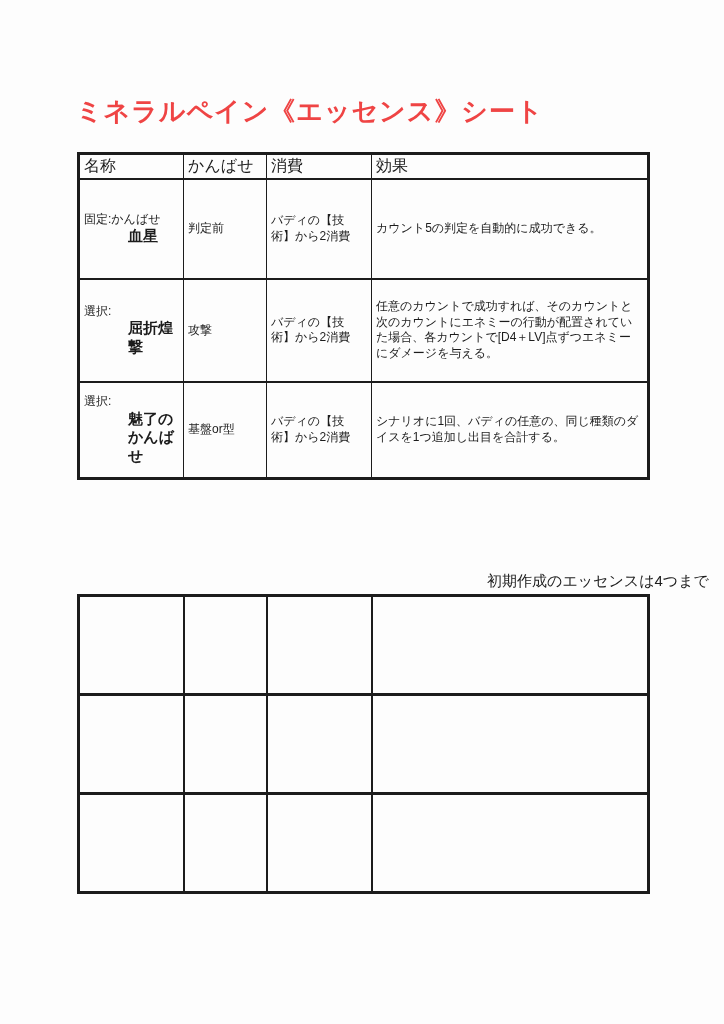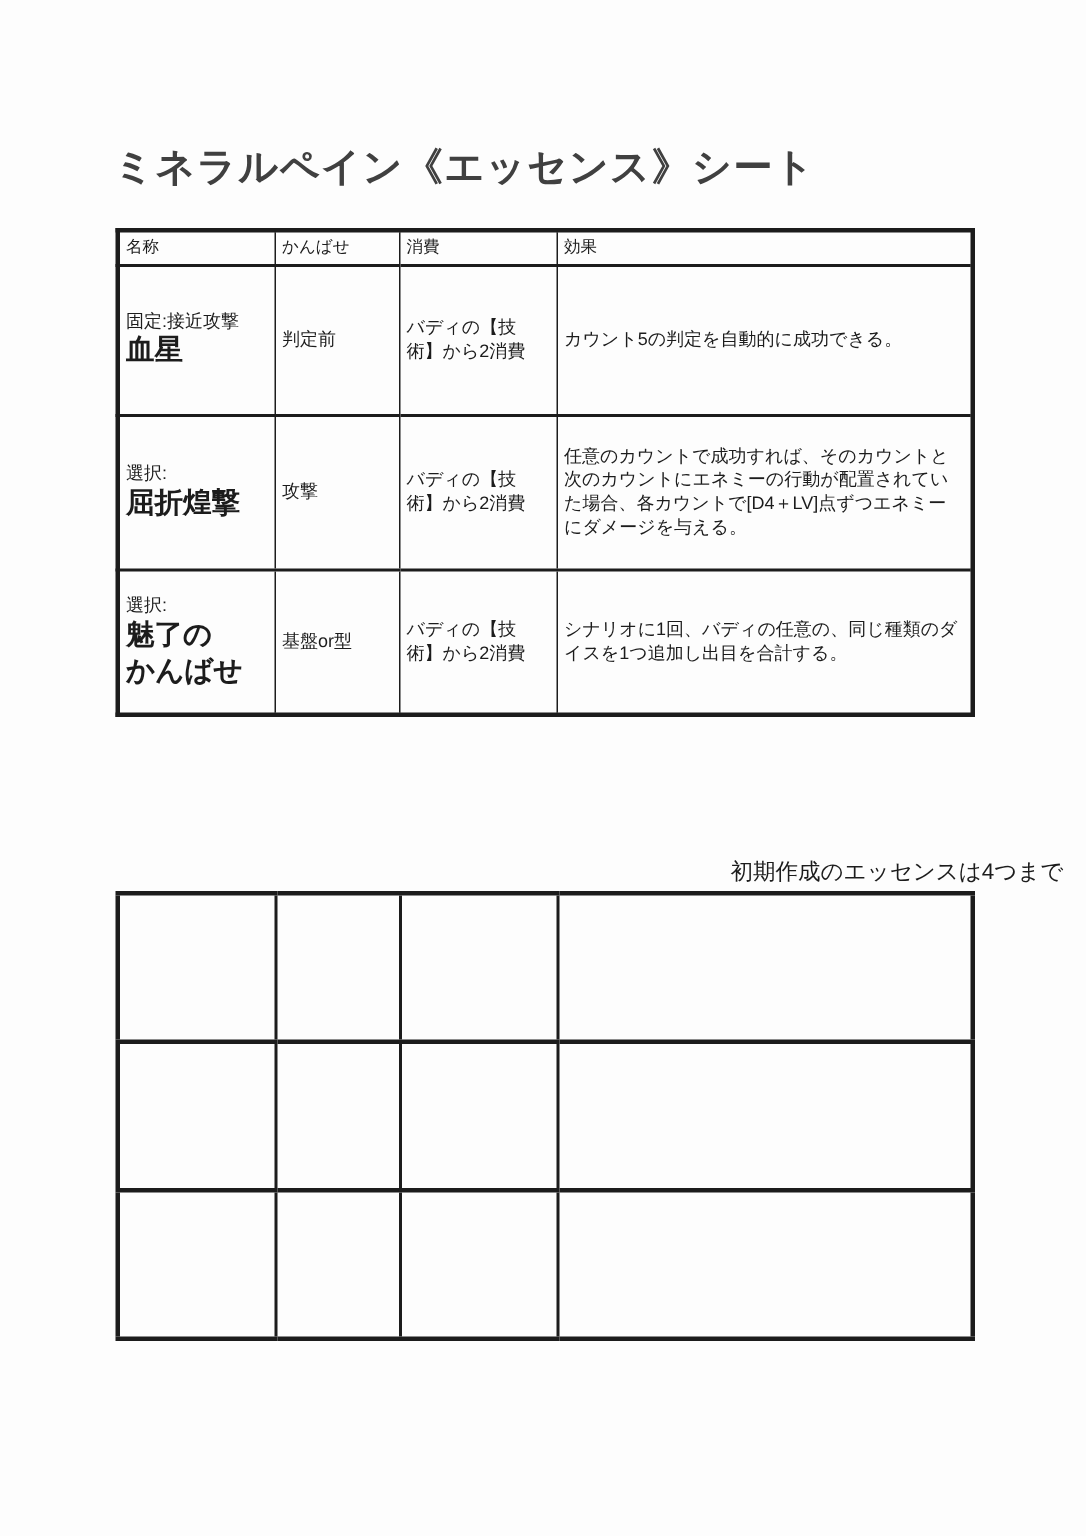--- a/index.html
+++ b/index.html
@@ -17,21 +17,21 @@
     color: #1c1c1c;
     overflow: hidden;
   }
   .page-title {
     position: absolute;
     left: 76px;
     top: 94px;
     font-size: 26px;
     font-weight: 700;
     letter-spacing: 1px;
-    color: #404040;
+    color: #ef4444;
     white-space: nowrap;
   }
   table.sheet-table {
     position: absolute;
     left: 77px;
     border-collapse: collapse;
     table-layout: fixed;
     width: 570px;
     background: #fdfdfd;
   }
@@ -46,36 +46,37 @@
     border-bottom-width: 2px;
     padding: 2px 4px;
     vertical-align: middle;
     font-size: 12px;
     line-height: 1.3;
     text-align: left;
     font-weight: 400;
     overflow: hidden;
   }
   table.essence-table th {
-    font-size: 11px;
+    font-size: 16px;
     font-weight: 400;
     padding: 1px 4px;
   }
   tr.hdr-row  { height: 23px; }
   tr.row-1 { height: 97px; }
   tr.row-2 { height: 100px; }
   tr.row-3 { height: 103px; }
   tr.row-4 { height: 97px; }
 
   .name-prefix { display: block; white-space: pre-line; }
   .name-main   { display: block; white-space: pre-line; }
   .name-main.bold {
     font-weight: 700;
-    font-size: 19px;
+    font-size: 15px;
     line-height: 1.25;
+    margin-left: 44px;
   }
   .effect-text, .cost-text { display: block; }
 
   .between-note {
     position: absolute;
     left: 77px;
     top: 572px;
     width: 570px;
     text-align: center;
     padding-left: 236px;
@@ -113,21 +114,21 @@
         <tr class="hdr-row">
       <th>名称</th>
       <th>かんばせ</th>
       <th>消費</th>
       <th>効果</th>
     </tr>
 
 
     <tr class="row-2">
       <td>
-        <span class="name-prefix">固定:接近攻撃</span>
+        <span class="name-prefix">固定:かんばせ</span>
         <span class="name-main bold">血星</span>
       </td>
       <td>
         <span class="timing-text">判定前</span>
       </td>
       <td>
         <span class="cost-text">バディの【技術】から2消費</span>
       </td>
       <td>
         <span class="effect-text">カウント5の判定を自動的に成功できる。</span>

